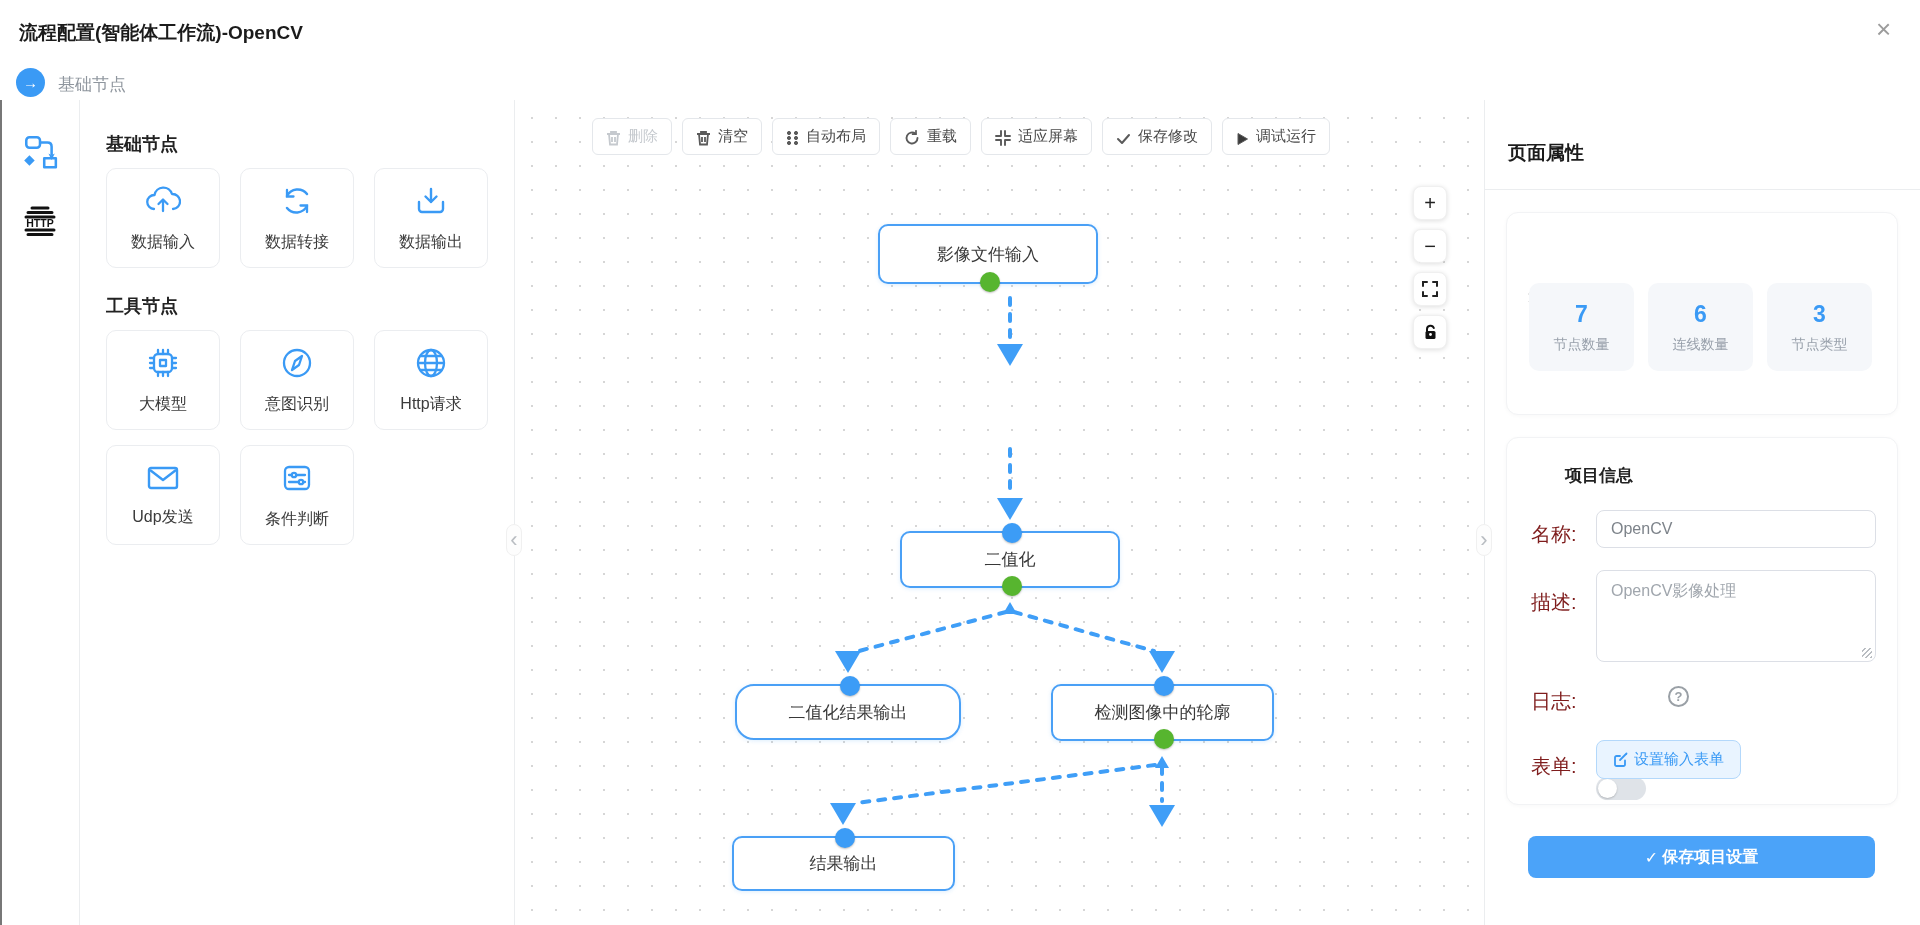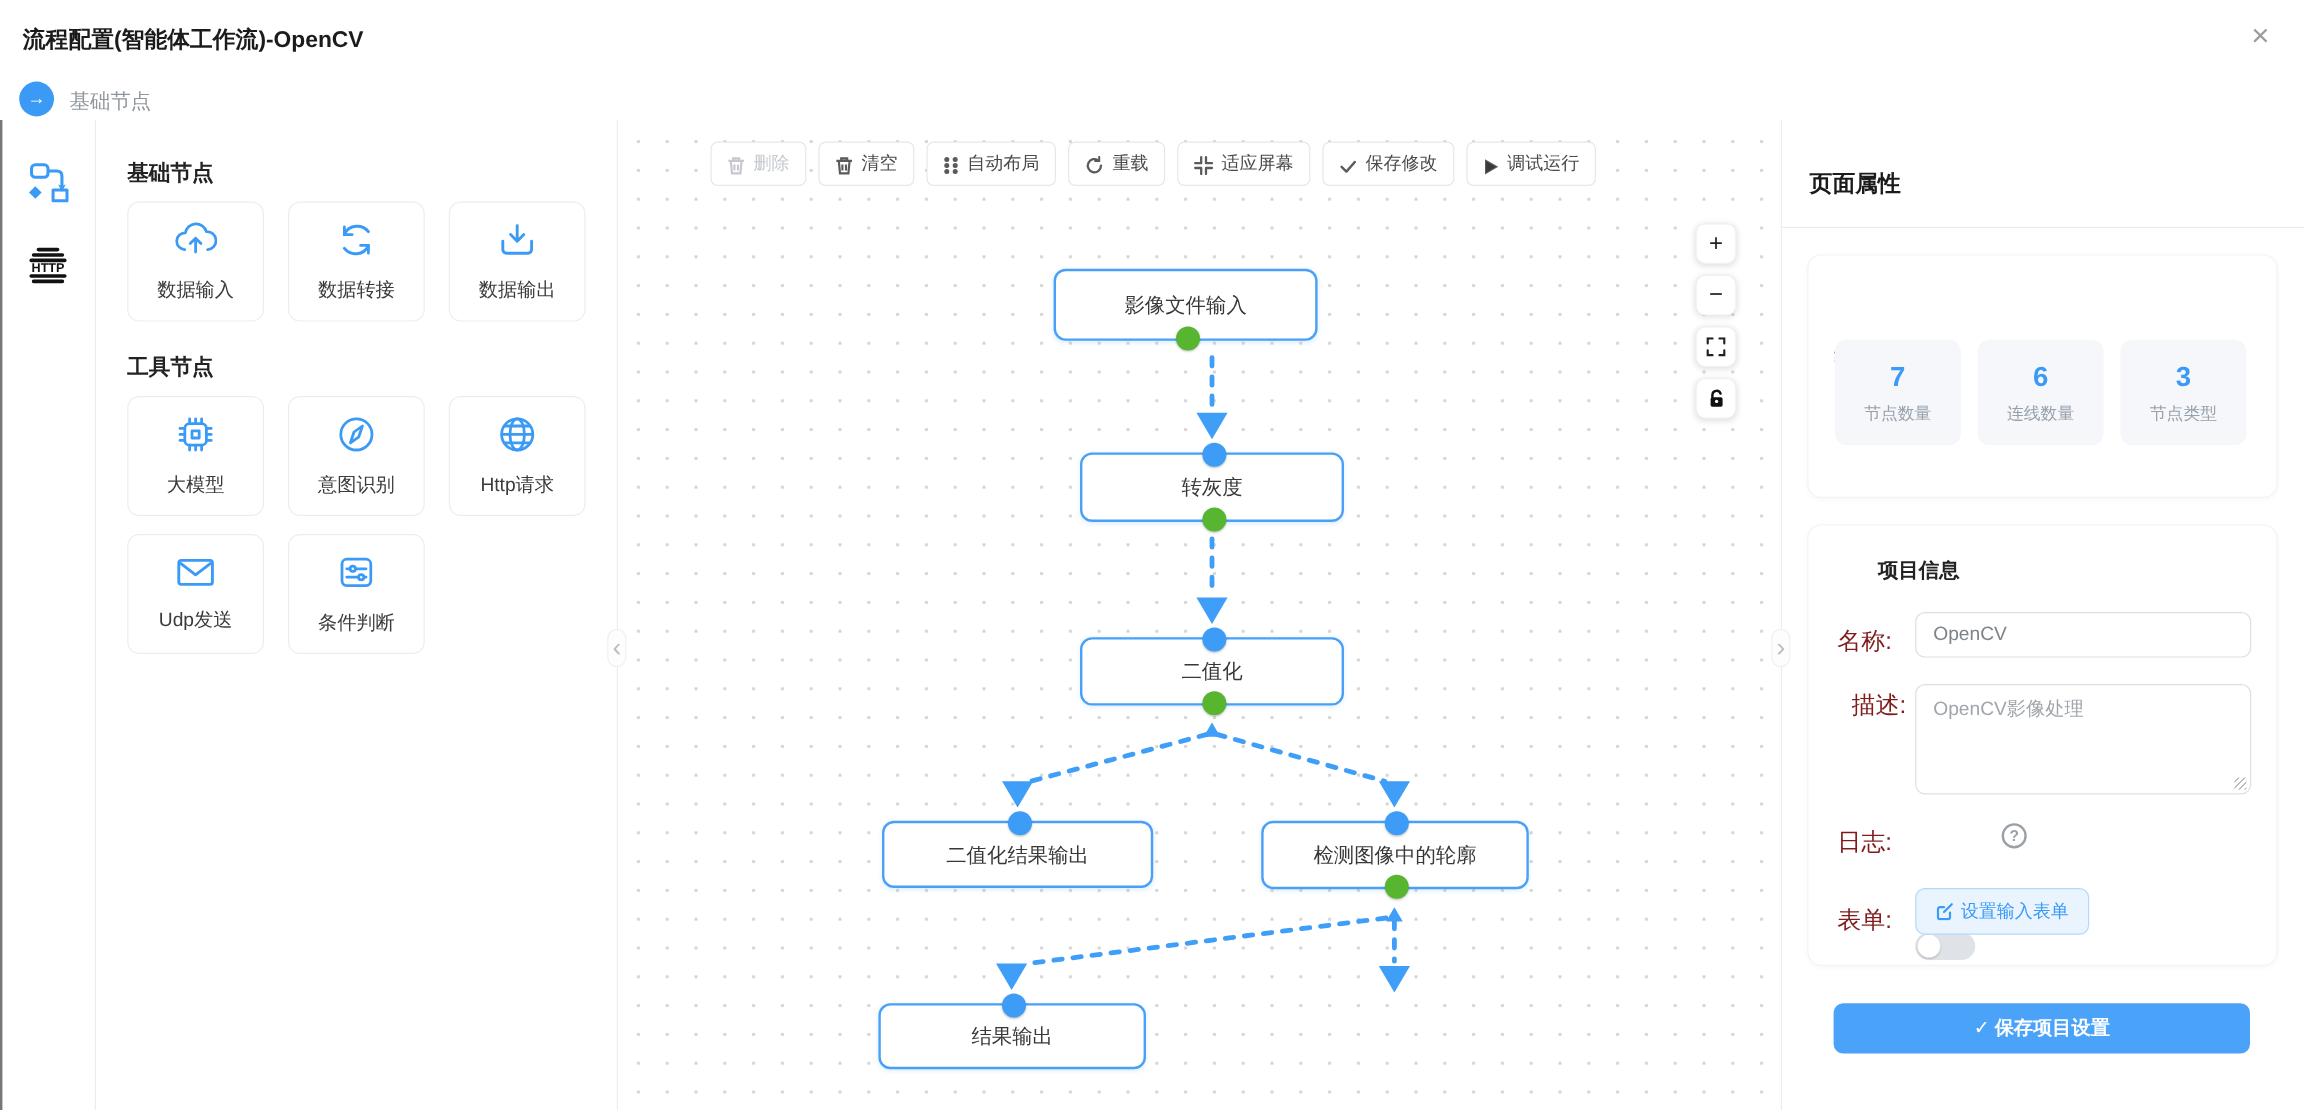--- a/index.html
+++ b/index.html
@@ -272,31 +272,26 @@
       <polygon points="635,705 661,705 648,727"></polygon>
       <polygon points="489,514 503,514 496,502"></polygon>
       <polygon points="641,668 655,668 648,656"></polygon>
     </g>
   </svg>
 
   <div class="node" style="left:364px; top:124px; width:220px; height:60px;">
     <span>影像文件输入</span>
     <div class="port green" style="left:100px; bottom:-10px;"></div>
   </div>
-  <div class="node" style="left:386px; top:277px; width:220px; height:58px;">
-    <span>转灰度</span>
-    <div class="port blue" style="left:100px; top:-10px;"></div>
-    <div class="port green" style="left:100px; bottom:-10px;"></div>
-  </div>
   <div class="node" style="left:386px; top:431px; width:220px; height:57px;">
     <span>二值化</span>
     <div class="port blue" style="left:100px; top:-10px;"></div>
     <div class="port green" style="left:100px; bottom:-10px;"></div>
   </div>
-  <div class="node" style="left:221px; top:584px; width:226px; height:56px;">
+  <div class="node" style="left:221px; top:584px; width:226px; height:56px;border-radius:19px;">
     <span>二值化结果输出</span>
     <div class="port blue" style="left:103px; top:-10px;"></div>
   </div>
   <div class="node" style="left:537px; top:584px; width:223px; height:57px;">
     <span>检测图像中的轮廓</span>
     <div class="port blue" style="left:101px; top:-10px;"></div>
     <div class="port green" style="left:101px; bottom:-10px;"></div>
   </div>
   <div class="node" style="left:218px; top:736px; width:223px; height:55px;">
     <span>结果输出</span>
@@ -344,21 +339,21 @@
     </div>
   </div>
 </div>
 
 <div class="abs rp-card" style="left:1506px; top:437px; width:392px; height:368px;">
   <div class="rp-card-title" style="position:absolute; left:22px; top:26px;margin-left:36px;">项目信息</div>
   <div class="f-label abs" style="left:24px; top:83px;">名称:</div>
   <div class="f-input abs" style="left:89px; top:72px; width:280px; height:38px;">
     <span>OpenCV</span>
   </div>
-  <div class="f-label abs" style="left:24px; top:136px;margin-left:12px;">描述:</div>
+  <div class="f-label abs" style="left:24px; top:151px;">描述:</div>
   <div class="f-textarea abs" style="left:89px; top:132px; width:280px; height:92px;">
     <span>OpenCV影像处理</span>
     <div class="resize-grip"></div>
   </div>
   <div class="f-label abs" style="left:24px; top:250px;">日志:</div>
   <div class="toggle abs" style="left:89px; top:247px;">
       <div class="knob"></div>
     </div>
   <div class="help-ic abs" style="left:161px; top:248px;">?</div>
   <div class="f-label abs" style="left:24px; top:315px;">表单:</div>

